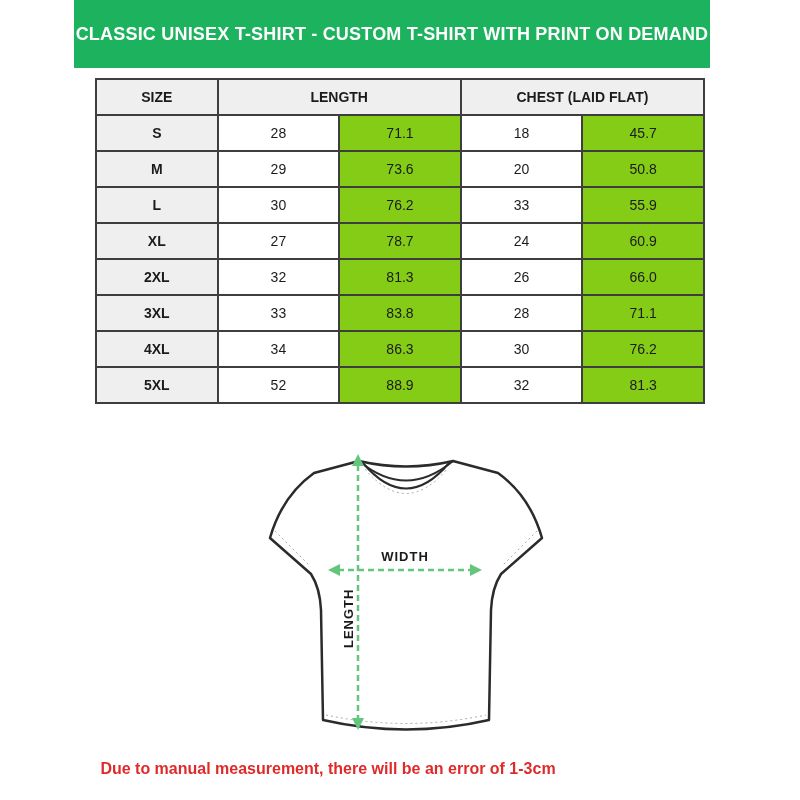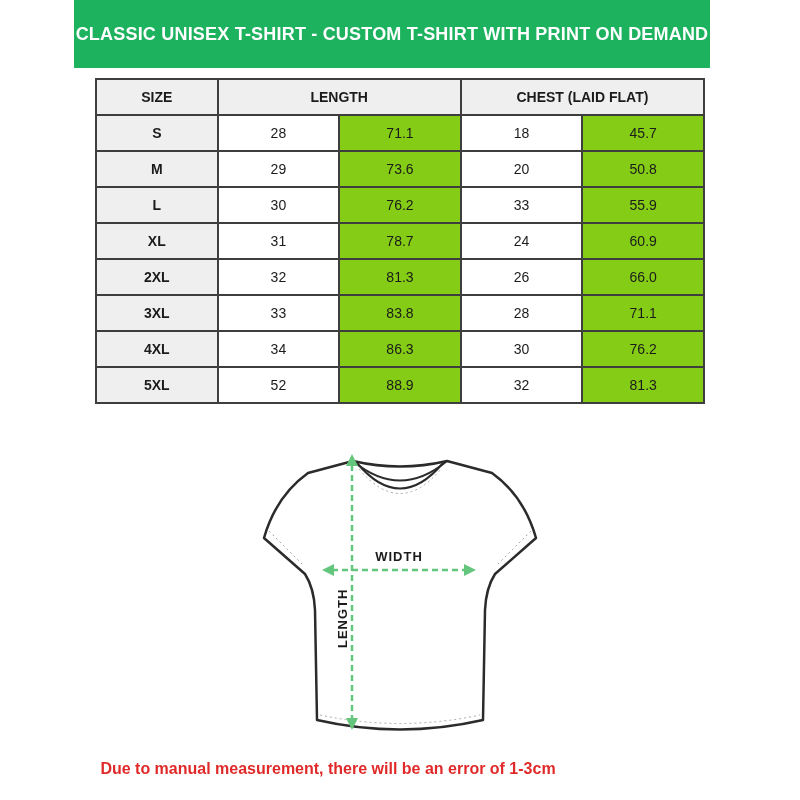--- a/index.html
+++ b/index.html
@@ -34,21 +34,21 @@
     text-align: center; vertical-align: middle;
     font-size: 14px; color: #1b1b1b;
   }
   .size-table th { background: #efefef; font-weight: bold; margin-left: 17px; }
   .size-table td.size-col { background: #efefef; font-weight: bold; }
   .size-table td.in-col   { background: #ffffff; font-weight: normal; }
   .size-table td.cm-col   { background: #84cc16; font-weight: normal; }
 
   
   .diagram {
-    position: absolute; left: 240px; top: 430px; width: 320px; height: 320px; text-decoration: underline;
+    position: absolute; left: 246px; top: 430px; width: 320px; height: 320px; text-decoration: underline;
   }
   .diagram svg { display: block; width: 320px; height: 320px; }
   .shirt-outline { fill: #ffffff; stroke: #2b2b2b; stroke-width: 2.5; stroke-linejoin: round; }
   .collar-line { fill: none; stroke: #2b2b2b; stroke-width: 2; }
   .stitch { fill: none; stroke: #a8a8a8; stroke-width: 1; stroke-dasharray: 2 3; }
   .dim-line { stroke: #64C57D; stroke-width: 2.5; stroke-dasharray: 6 4; fill: none; }
   .dim-head { fill: #64C57D; }
   .dim-label {
     font-family: "Liberation Sans", sans-serif;
     font-size: 13px; font-weight: bold; letter-spacing: 1px; fill: #1b1b1b;
@@ -103,21 +103,21 @@
         </tr>
         <tr>
           <td class="size-col">L</td>
           <td class="in-col">30</td>
           <td class="cm-col">76.2</td>
           <td class="in-col">33</td>
           <td class="cm-col">55.9</td>
         </tr>
         <tr>
           <td class="size-col">XL</td>
-          <td class="in-col">31</td>
+          <td class="in-col">27</td>
           <td class="cm-col">78.7</td>
           <td class="in-col">24</td>
           <td class="cm-col">60.9</td>
         </tr>
         <tr>
           <td class="size-col">2XL</td>
           <td class="in-col">32</td>
           <td class="cm-col">81.3</td>
           <td class="in-col">26</td>
           <td class="cm-col">66.0</td>

